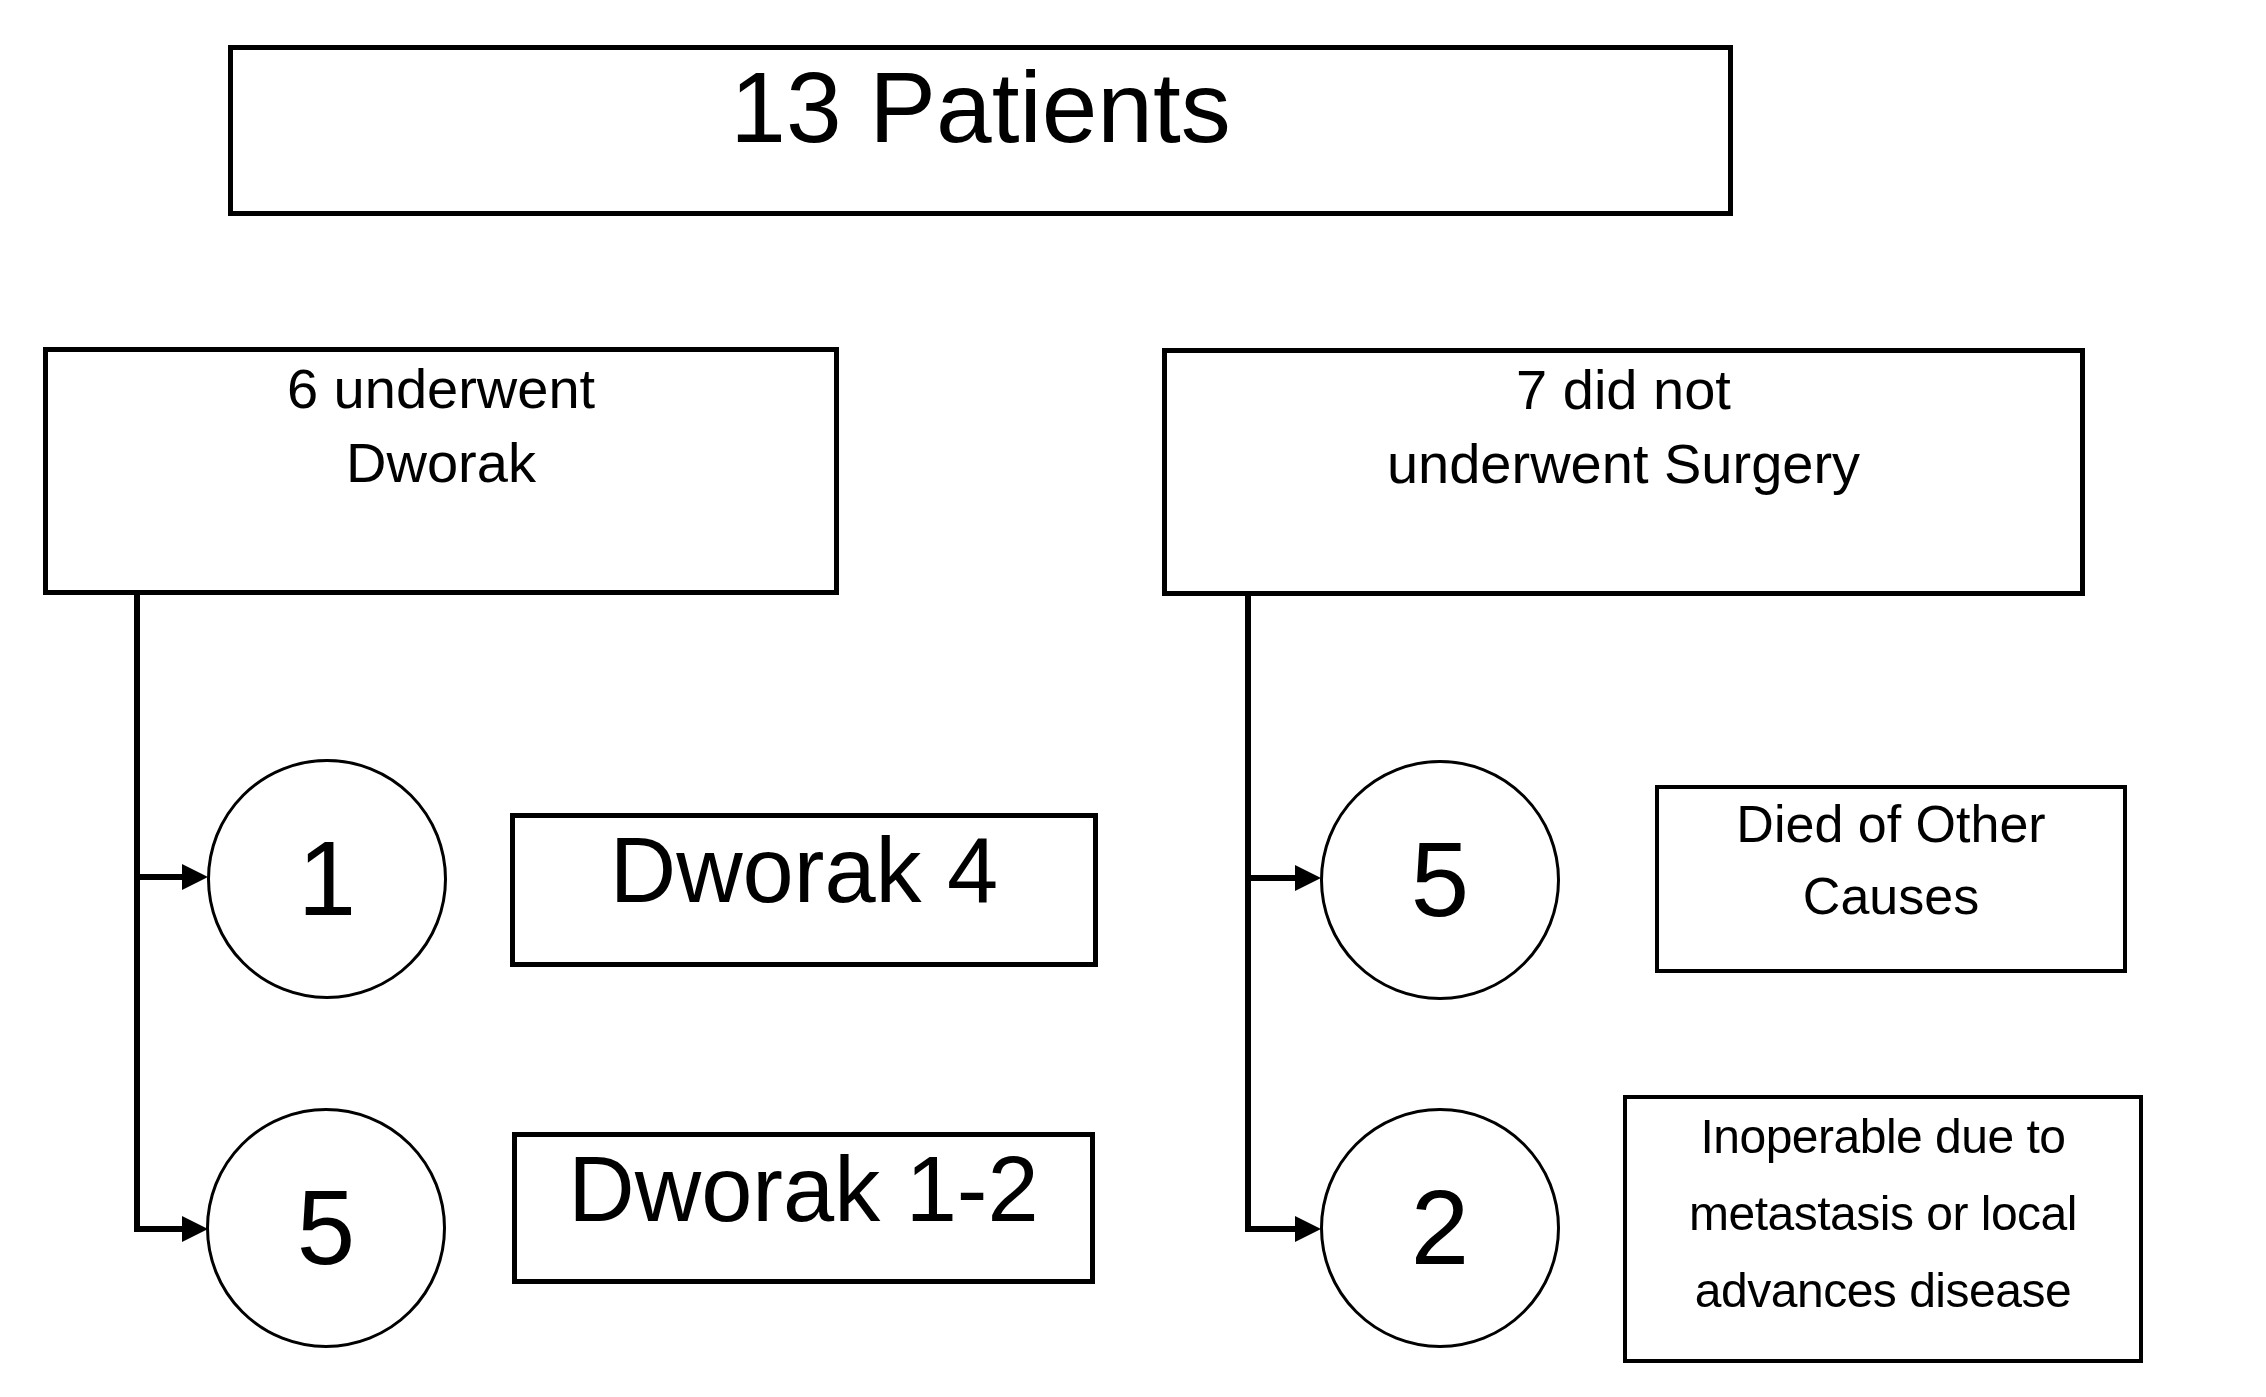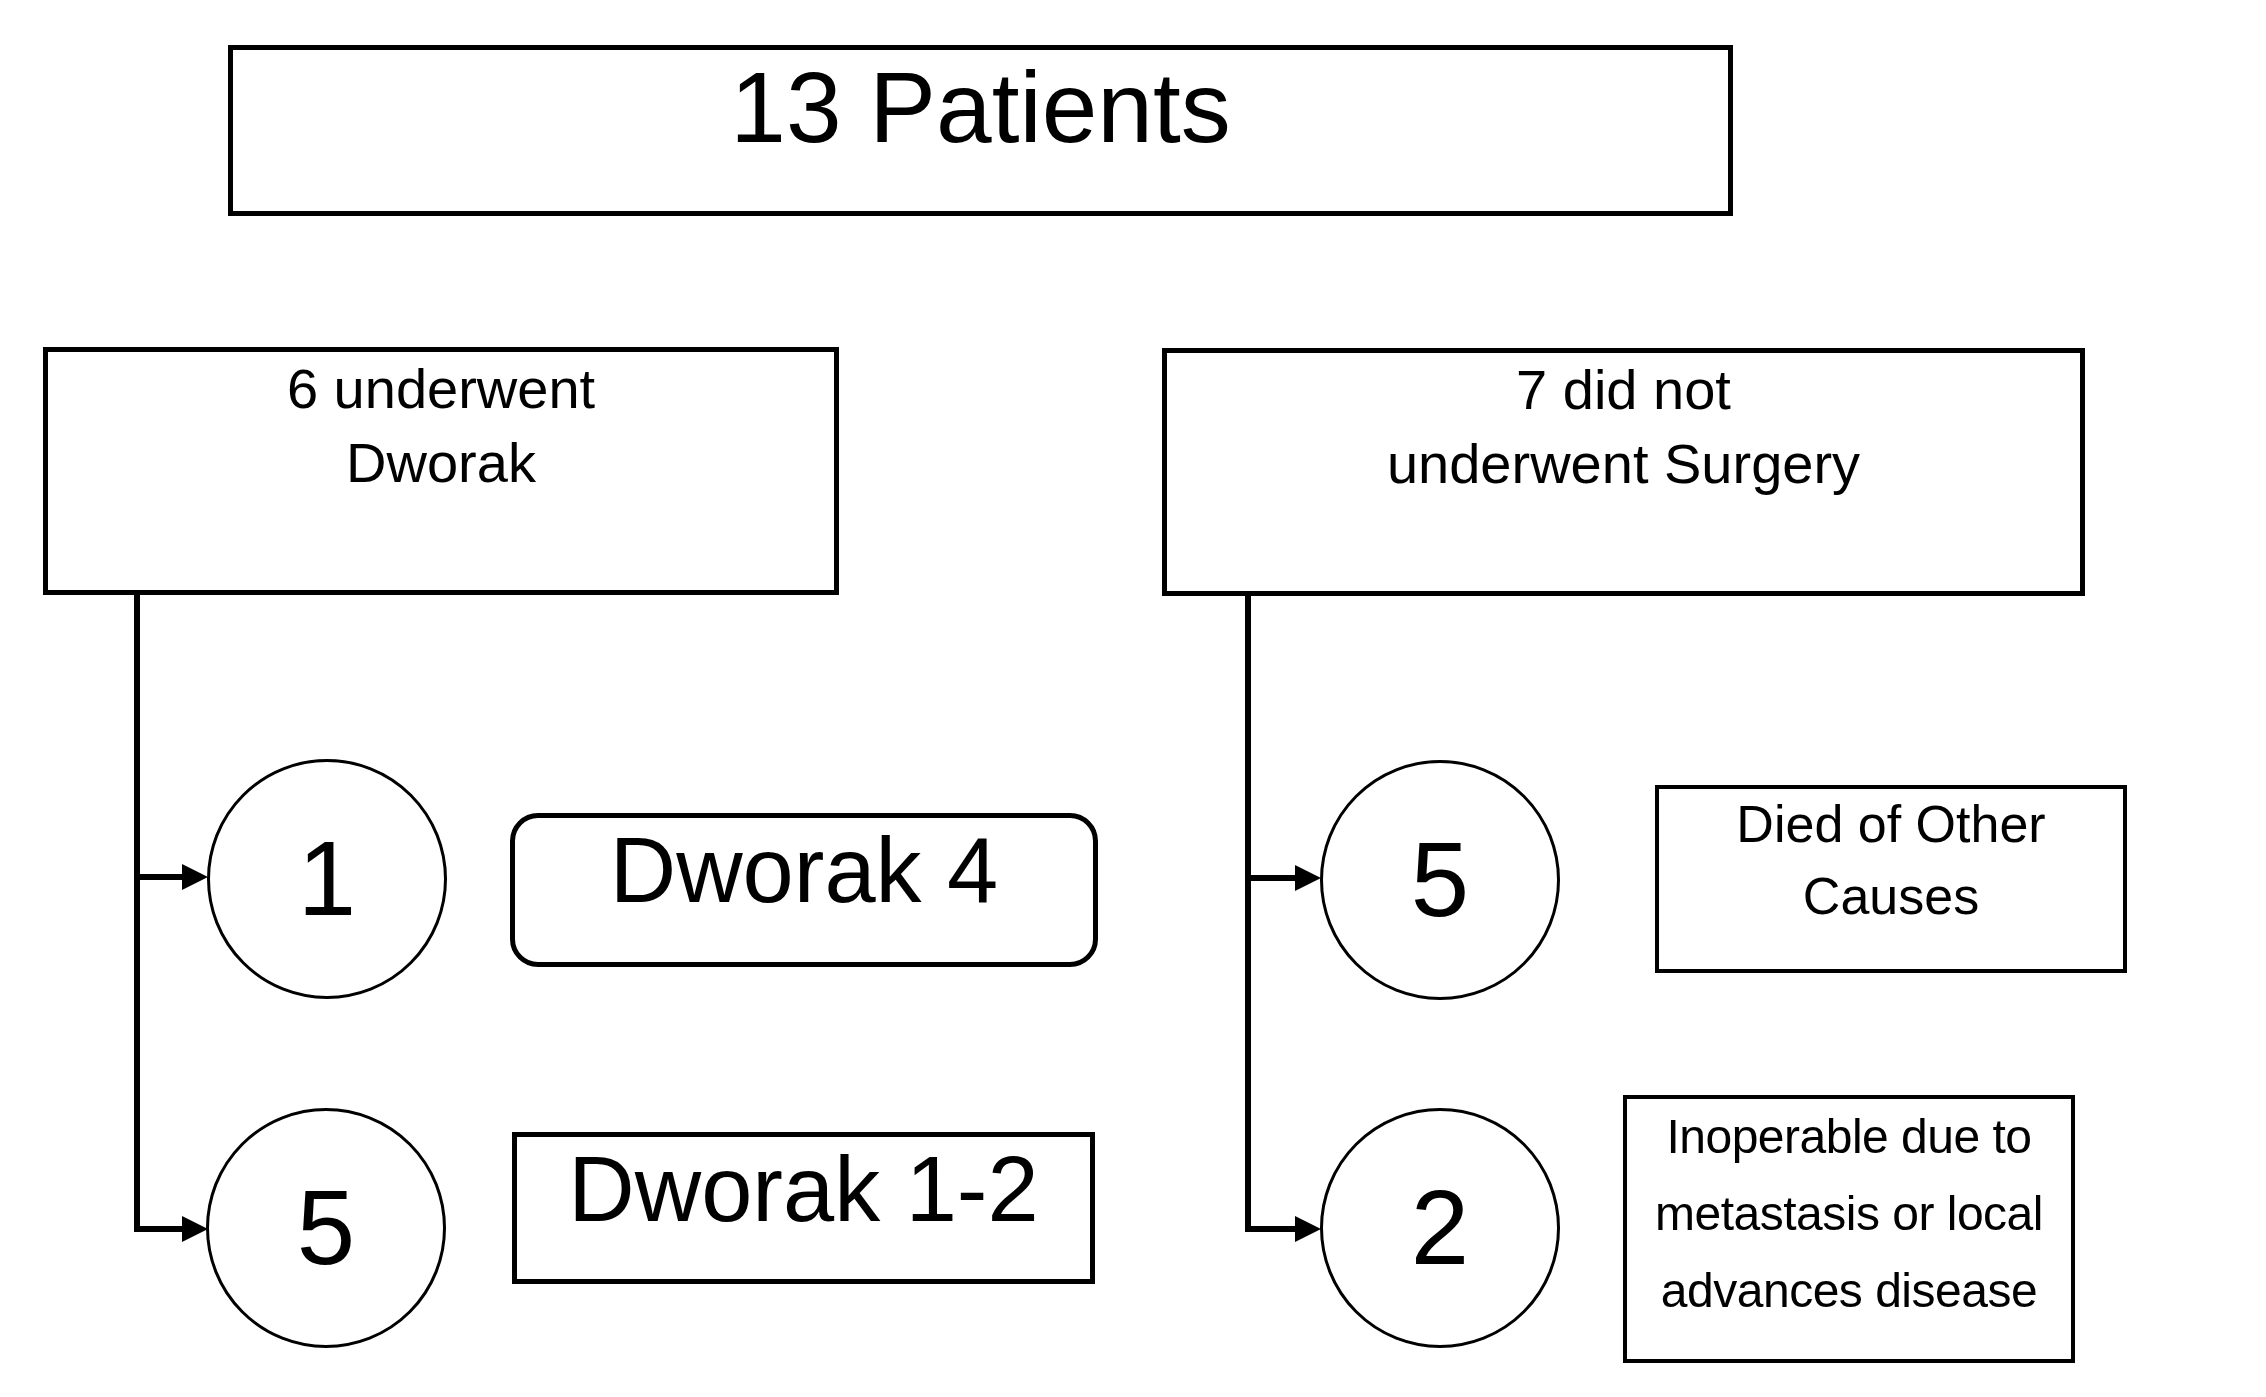--- a/index.html
+++ b/index.html
@@ -53,24 +53,24 @@
     justify-content: center;
     font-size: 105px;
     color: #000000;
   }
   .circle-l1 { left: 207px;  top: 759px;  }
   .circle-l2 { left: 206px;  top: 1108px; }
   .circle-r1 { left: 1320px; top: 760px;  }
   .circle-r2 { left: 1320px; top: 1108px; }
 
   .outcome-box { border-width: 4px; }
-  .dworak4   { left: 510px;  top: 813px;  width: 588px; height: 154px; font-size: 92px; border-width: 5px; border-radius: 28px; }
+  .dworak4   { left: 510px;  top: 813px;  width: 588px; height: 154px; font-size: 92px; border-width: 5px; }
   .dworak12  { left: 512px;  top: 1132px; width: 583px; height: 152px; font-size: 92px; border-width: 5px; }
   .died      { left: 1655px; top: 785px;  width: 472px; height: 188px; font-size: 52px; line-height: 1.38; }
-  .inoperable{ left: 1623px; top: 1095px; width: 452px; height: 268px; font-size: 48px; line-height: 1.6; letter-spacing: -0.5px; }
+  .inoperable{ left: 1623px; top: 1095px; width: 520px; height: 268px; font-size: 48px; line-height: 1.6; letter-spacing: -0.5px; }
 
   svg.connectors {
     position: absolute;
     left: 0; top: 0;
     width: 2266px; height: 1397px;
   }
   svg.connectors .flow-line {
     stroke: #000000;
     stroke-width: 6px;
     fill: none;

